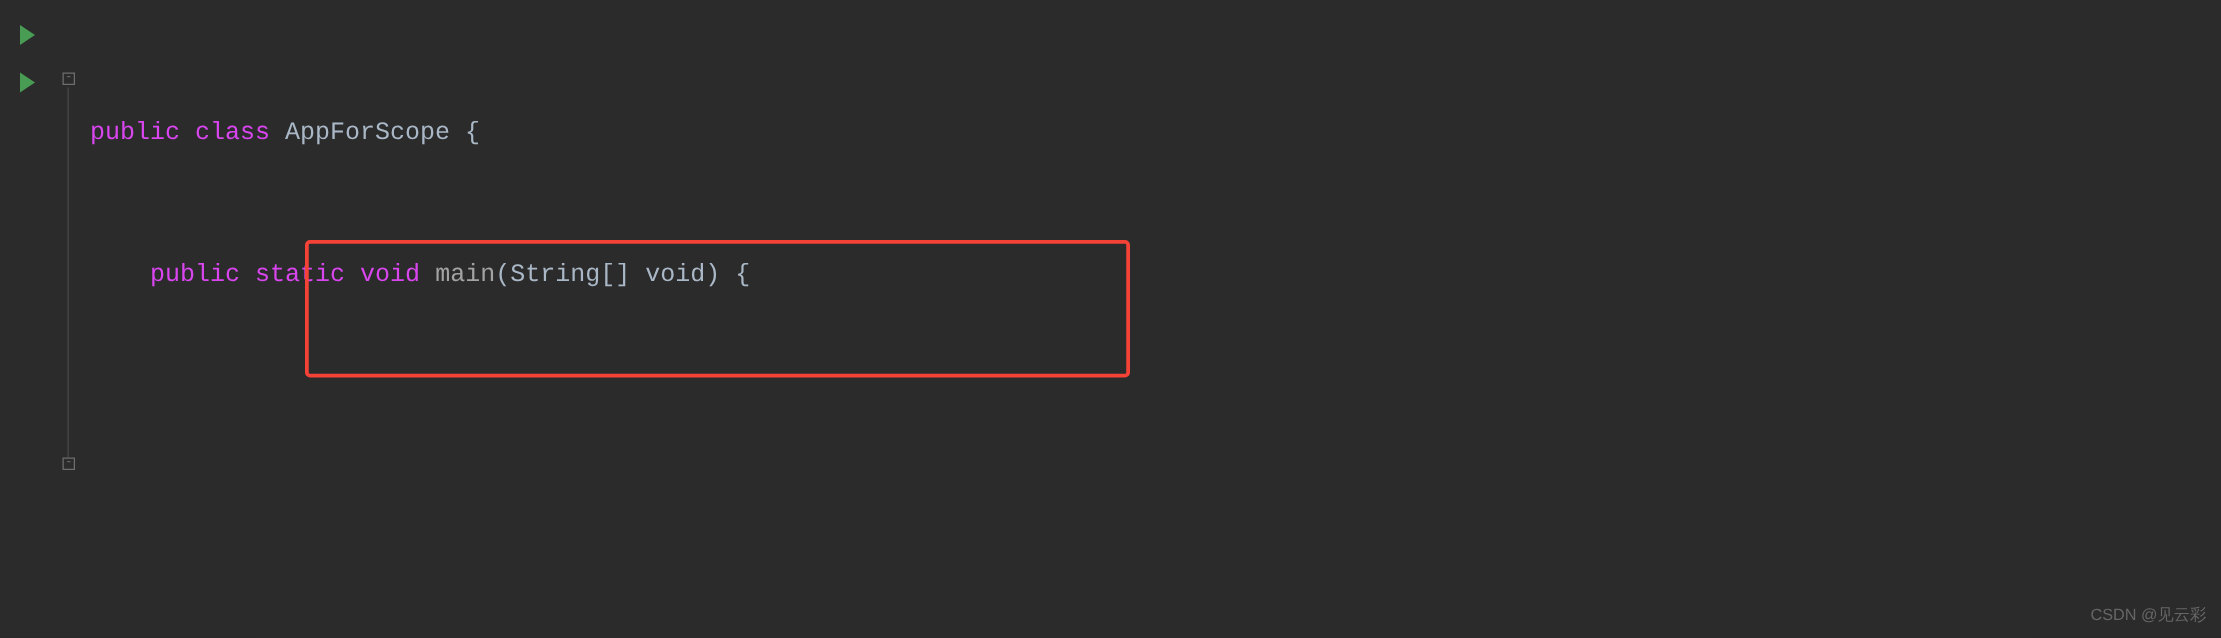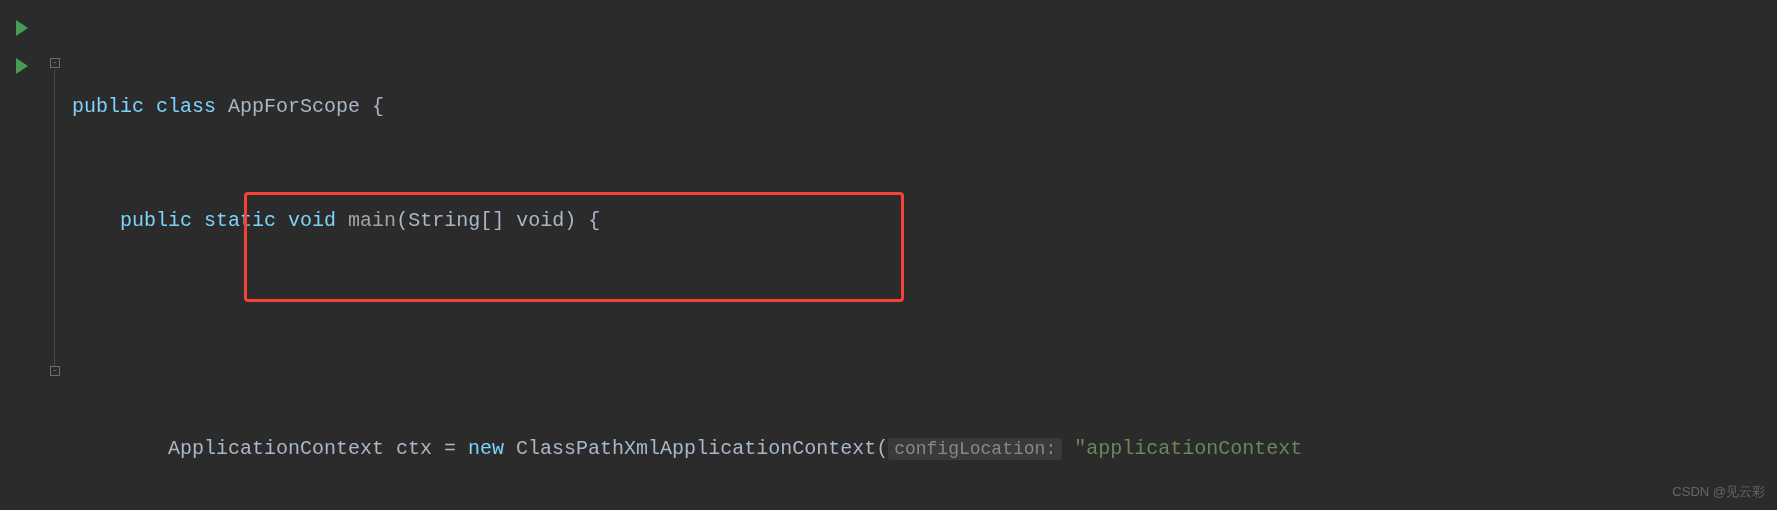--- a/index.html
+++ b/index.html
@@ -65,21 +65,21 @@
       flex: 1;
       padding: 12px 0 0 8px;
       line-height: 38px;
       white-space: pre;
       position: relative;
     }
     .code-line {
       height: 38px;
       position: relative;
     }
-    .kw { color: #7dd3fc; }
+    .kw { color: #d946ef; }
     .method { color: #a3a3a3; }
     .type { color: #a9b7c6; margin-top: 44px; }
     .str { color: #6a8759; }
     .hint-box {
       background: #3a3a3a;
       border-radius: 3px;
       padding: 1px 6px;
       color: #888;
       font-size: 18px;
     }
@@ -112,21 +112,20 @@
   </div>
   <div class="fold-gutter">
     <div class="fold-indicator" style="top:58px;">-</div>
     <div class="fold-line" style="top:70px;height:296px;"></div>
     <div class="fold-indicator" style="top:366px;">-</div>
   </div>
   <div class="code-area">
     <div class="code-line"><span class="kw">public</span> <span class="kw">class</span> <span class="type">AppForScope</span><span> {</span></div>
     <div class="code-line">    <span class="kw">public</span> <span class="kw">static</span> <span class="kw">void</span> <span class="method">main</span><span>(String[] void) {</span></div>
     <div class="code-line"></div>
-    <div class="code-line">        <span class="type">ApplicationContext</span><span> ctx = </span><span class="kw">new</span><span> ClassPathXmlApplicationContext(</span><span class="hint-box">configLocation:</span> <span class="str">"applicationContext</span></div>
     
     
     
     
     
     
     
     <div class="red-box"></div>
   </div>
 </div>

